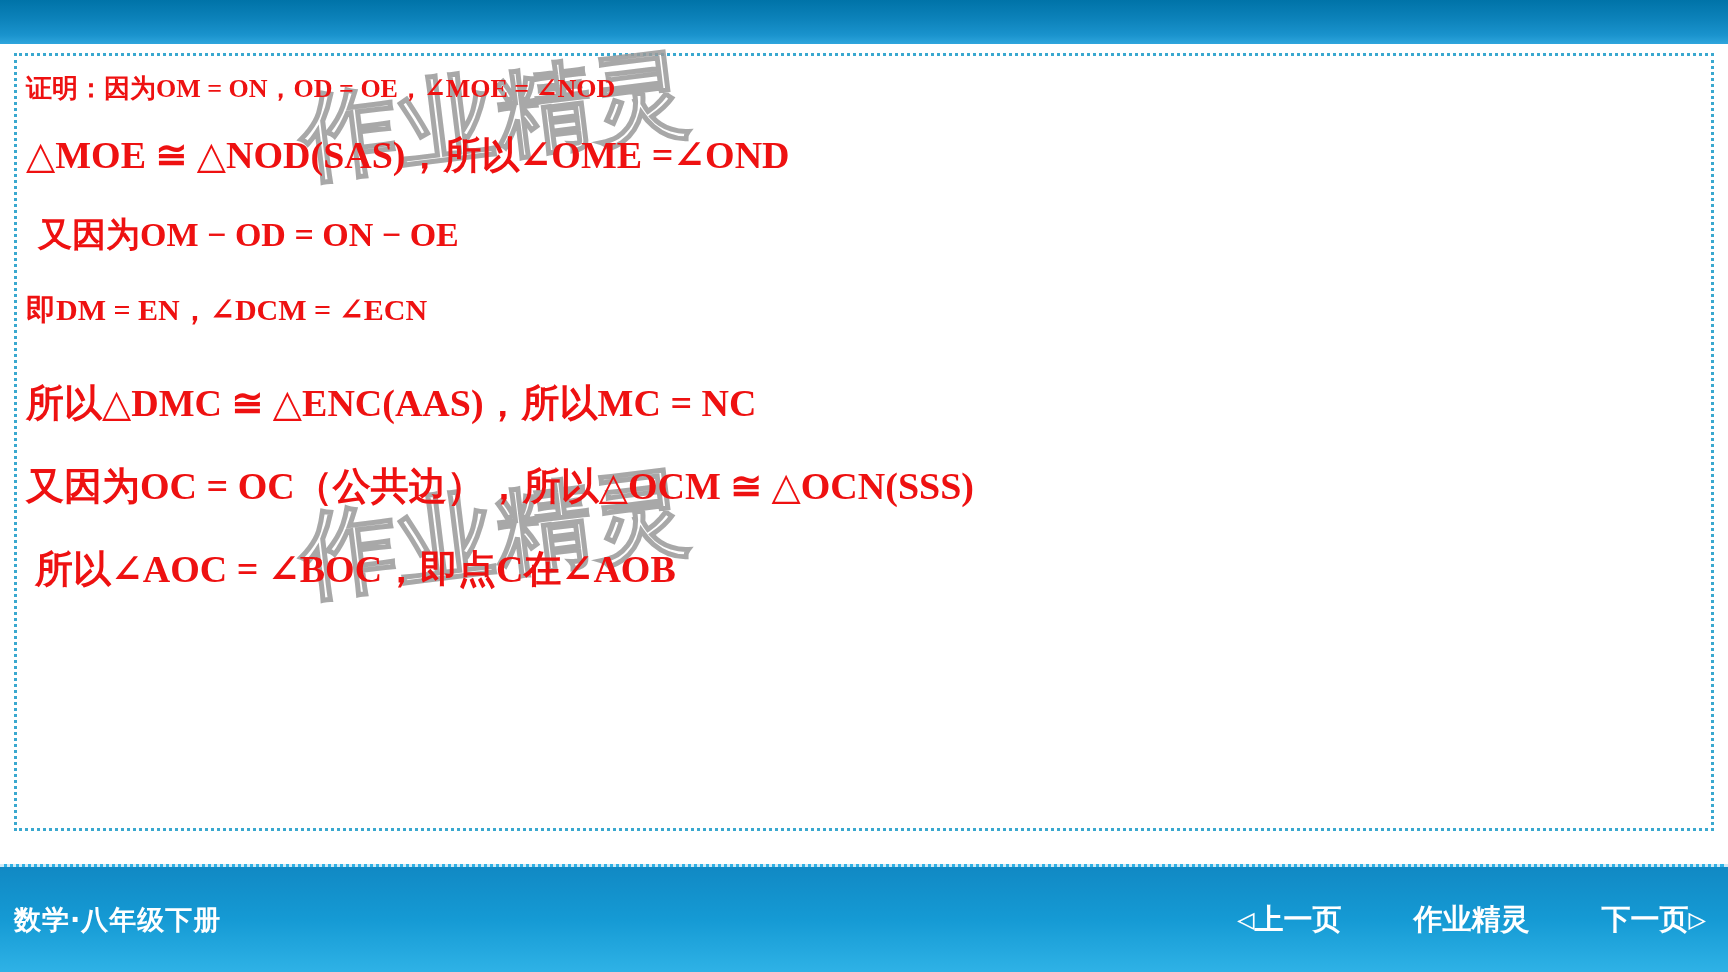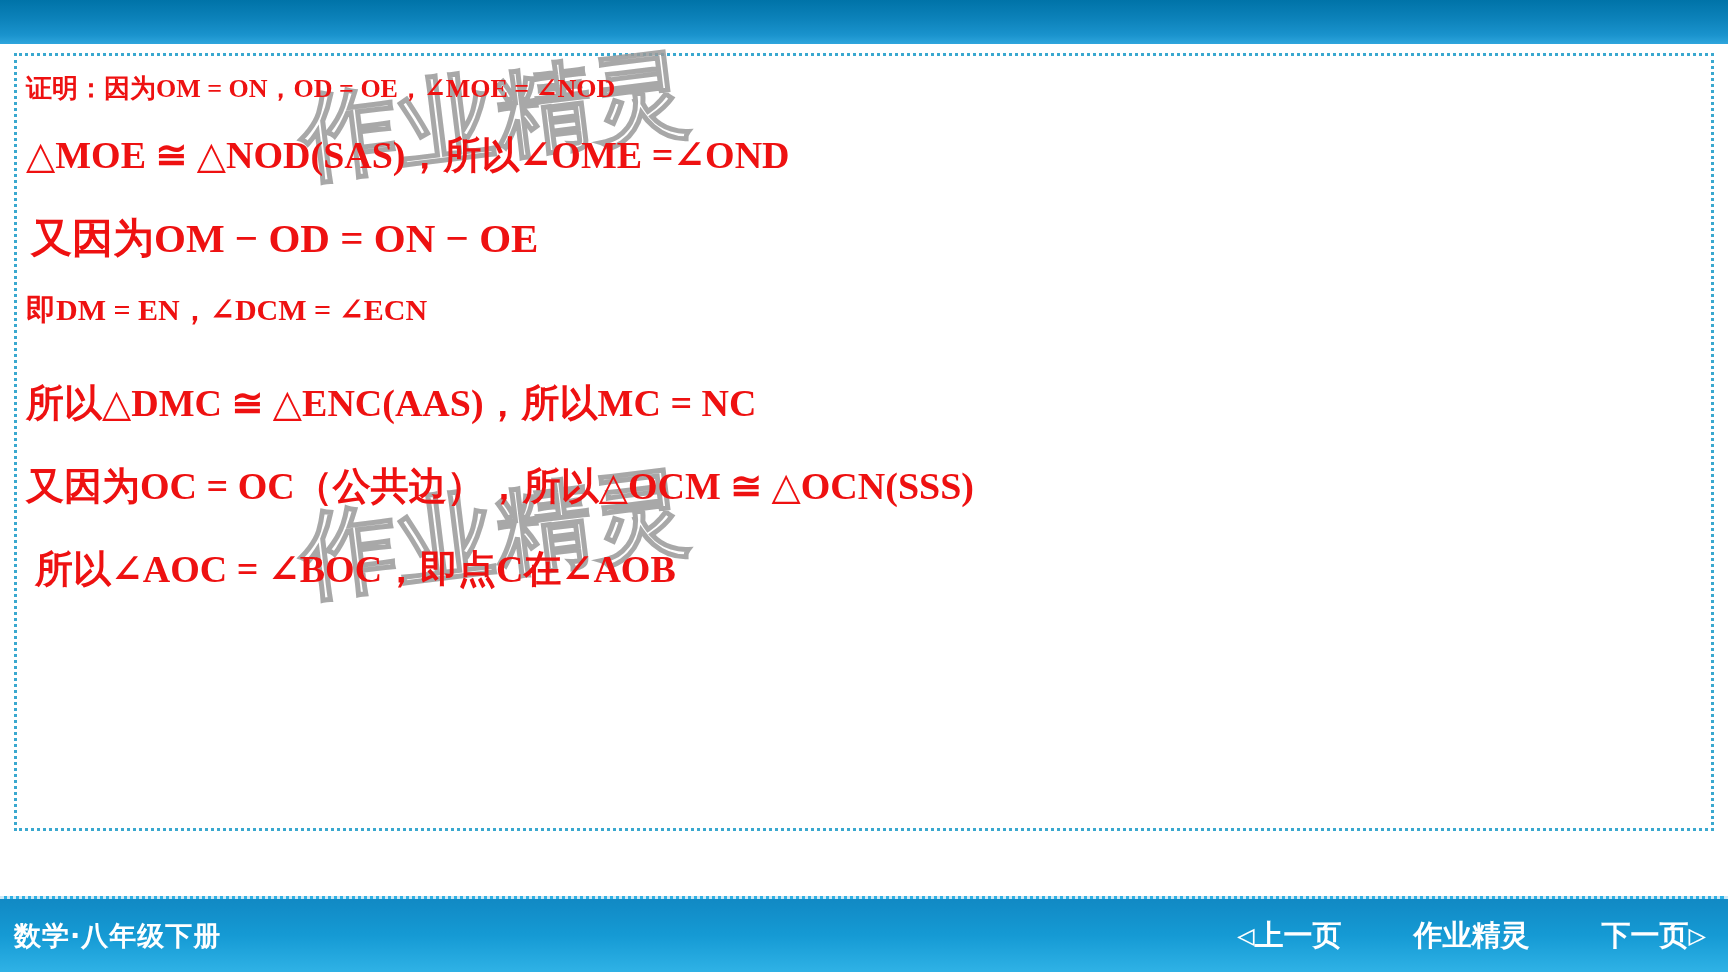--- a/index.html
+++ b/index.html
@@ -53,21 +53,21 @@
     color: #ee1111;
     font-family: "Liberation Serif", "DejaVu Serif", serif;
     font-weight: bold;
     white-space: nowrap;
     line-height: 1.0;
   }
 
   
   .l1 { position: absolute; left: 0px;  top: 0px;   font-size: 26px; }
   .l2 { position: absolute; left: 0px;  top: 60px;  font-size: 38px; }
-  .l3 { position: absolute; left: 5px;  top: 142px; font-size: 41px; }
+  .l3 { position: absolute; left: 12px;  top: 142px; font-size: 34px; }
   .l4 { position: absolute; left: 0px;  top: 219px; font-size: 30px; }
   .l5 { position: absolute; left: 0px;  top: 308px; font-size: 38px; }
   .l6 { position: absolute; left: 0px;  top: 391px; font-size: 38px; }
   .l7 { position: absolute; left: 0px;  top: 474px; font-size: 38px; margin-left: 9px; }
 
   
   .watermark {
     position: absolute;
     z-index: 2;
     pointer-events: none;
@@ -93,21 +93,21 @@
     font-size: 96px;
     transform: rotate(-7deg);
   }
 
   
   .bottom-bar {
     position: absolute;
     left: 0;
     bottom: 0;
     width: 1728px;
-    height: 76px;
+    height: 108px;
     background: linear-gradient(to bottom, #1189c4 0%, #159ad4 50%, #2fb2e6 100%);
     border-top: 3px dotted #cfe8f4;
   }
 
   .book-title {
     position: absolute;
     left: 14px;
     top: 50%;
     transform: translateY(-50%);
     color: #ffffff;

